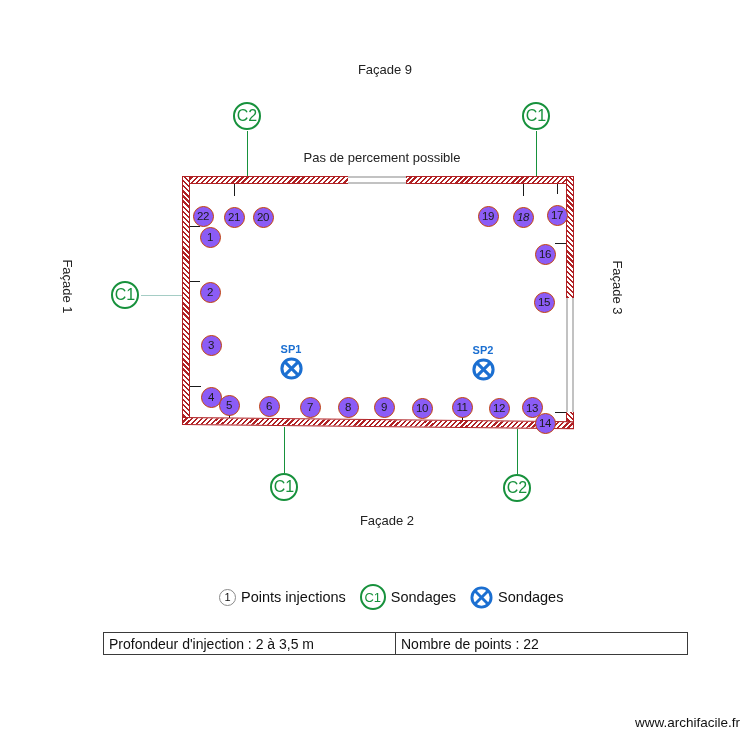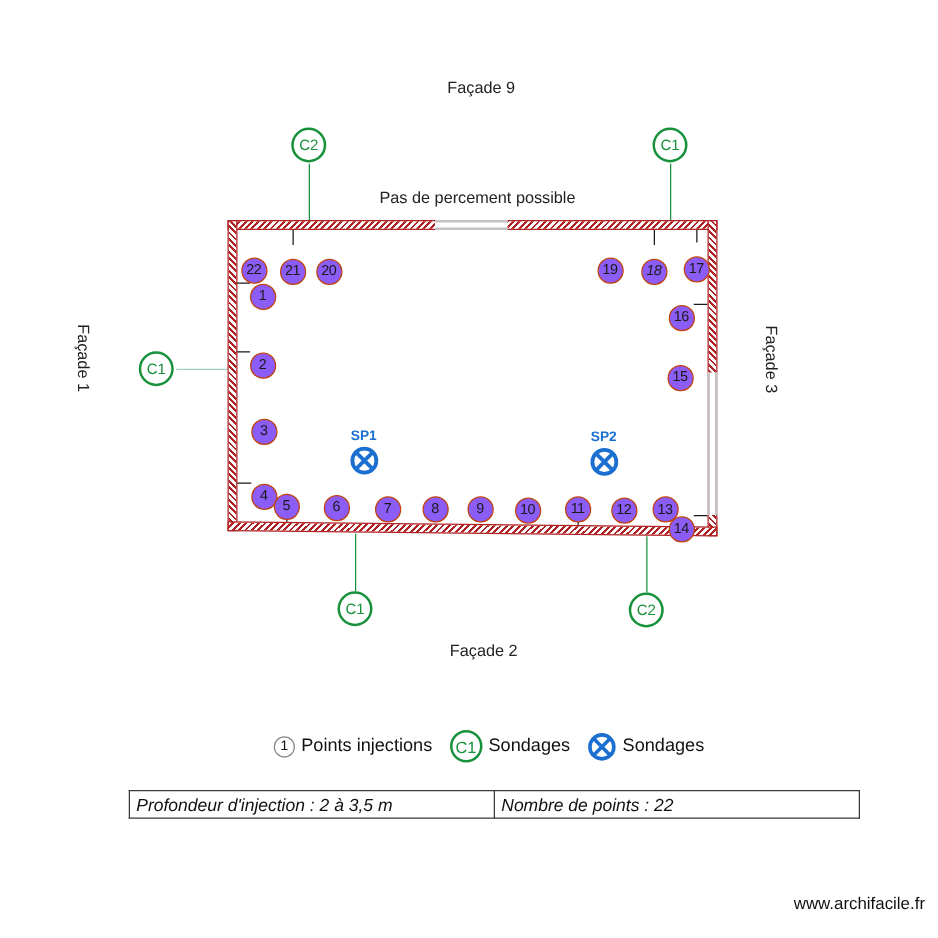--- a/index.html
+++ b/index.html
@@ -15,36 +15,36 @@
   .nodrill.h{border-top:2px solid #c2c2c2;border-bottom:2px solid #c2c2c2;}
   .nodrill.v{border-left:2px solid #c2c2c2;border-right:2px solid #c2c2c2;}
   .line{position:absolute;z-index:0;}
   .pt{position:absolute;width:21px;height:21px;border-radius:50%;background:#8b5cf6;
       border:1px solid #c2410c;box-sizing:border-box;z-index:3;
       display:flex;align-items:center;justify-content:center;
       font-size:11.5px;color:#1a1a1a;letter-spacing:-0.5px;margin-top:11px;}
   .sensor{position:absolute;width:28px;height:28px;border-radius:50%;background:#fff;
       border:2px solid #17913c;box-sizing:border-box;z-index:3;
       display:flex;align-items:center;justify-content:center;
-      font-size:12px;color:#17913c;}
+      font-size:16px;color:#17913c;}
   .sp-label{position:absolute;width:40px;text-align:center;font-size:11px;font-weight:bold;
       color:#1b6fd1;z-index:3;}
   .sondage{position:absolute;width:23px;height:23px;z-index:3;}
   #legend{position:absolute;left:219px;top:583px;height:28px;display:flex;
       align-items:center;z-index:4;font-size:14.5px;color:#111;}
   #legend .lg-pt{width:17px;height:17px;border-radius:50%;border:1px solid #8a8a8a;
       box-sizing:border-box;display:flex;align-items:center;justify-content:center;
       font-size:11px;margin-right:5px;}
   #legend .lg-c{width:26px;height:26px;border-radius:50%;border:2px solid #17913c;
       box-sizing:border-box;display:flex;align-items:center;justify-content:center;
       font-size:13px;color:#17913c;margin:0 5px 0 14px;}
   #legend .lg-x{width:23px;height:23px;margin:0 5px 0 14px;}
   #info-table{position:absolute;left:103px;top:632px;width:585px;border-collapse:collapse;
       font-size:14px;color:#111;z-index:4;}
-  #info-table td{border:1px solid #3a3a3a;height:21px;padding:0 0 0 5px;white-space:nowrap;font-style:italic;}
+  #info-table td{border:1px solid #3a3a3a;height:21px;padding:0 0 0 5px;white-space:nowrap;}
   #info-table td.c1{width:286px;}
   #footer{position:absolute;top:715px;right:10px;font-size:13.5px;color:#111;z-index:4;}
 </style>
 </head>
 <body>
 
 <div id="plan">
 
   <div class="txt" style="left:335px;top:62px;width:100px;">Façade 9</div>
   <div class="txt" style="left:337px;top:513px;width:100px;">Façade 2</div>

